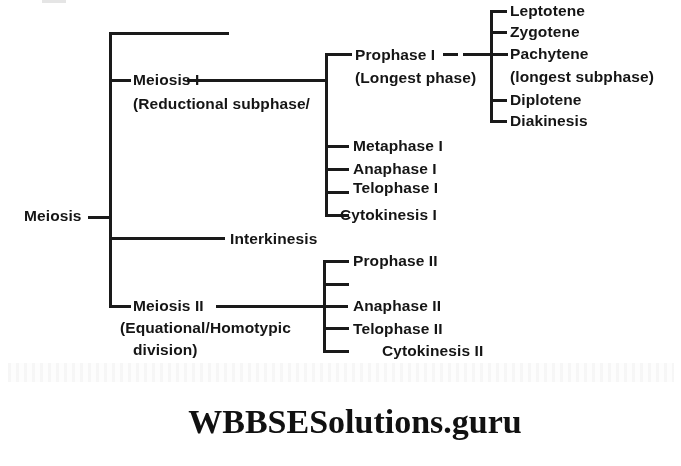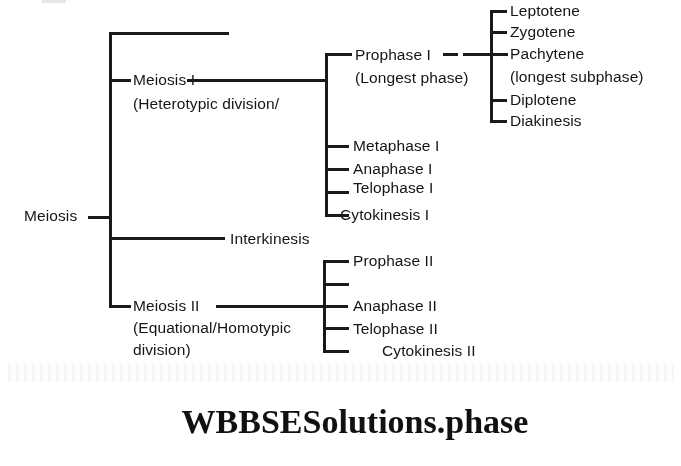--- a/index.html
+++ b/index.html
@@ -12,21 +12,21 @@
     width: 681px;
     height: 466px;
     background: #ffffff;
     overflow: hidden;
   }
   .lbl {
     position: absolute;
     transform: translateY(-50%);
     white-space: nowrap;
     font-size: 15.5px;
-    font-weight: 400;
+    font-weight: 700;
     color: #151515;
     letter-spacing: 0.1px;
   }
   .hline {
     position: absolute;
     height: 2.6px;
     background: #1a1a1a;
   }
   .vline {
     position: absolute;
@@ -71,21 +71,21 @@
   <div class="lbl" style="left:24px; top:216px;">Meiosis</div>
   <div class="hline" style="left:88px; top:216px; width:21px;"></div>
 
   <div class="vline" style="left:109px; top:32px; height:276px;"></div>
 
   <div class="hline" style="left:109px; top:32px; width:120px;"></div>
 
   <div class="hline" style="left:109px; top:79px; width:22px;"></div>
   <div class="lbl" style="left:133px; top:80px;">Meiosis I</div>
   <div class="hline" style="left:187px; top:79px; width:139px;"></div>
-  <div class="lbl" style="left:133px; top:104px;">(Heterotypic division/</div>
+  <div class="lbl" style="left:133px; top:104px;">(Reductional subphase/</div>
 
   <div class="vline" style="left:325px; top:53px; height:164px;"></div>
 
   <div class="hline" style="left:325px; top:53px; width:27px;"></div>
   <div class="lbl" style="left:355px; top:55px;">Prophase I</div>
   <div class="hline" style="left:443px; top:53px; width:15px;"></div>
   <div class="hline" style="left:463px; top:53px; width:45px;"></div>
   <div class="lbl" style="left:355px; top:78px;">(Longest phase)</div>
 
   <div class="vline" style="left:490px; top:10px; height:113px;"></div>
@@ -108,28 +108,28 @@
   <div class="lbl" style="left:353px; top:188px;">Telophase I</div>
   <div class="hline" style="left:325px; top:214px; width:24px;"></div>
   <div class="lbl" style="left:340px; top:215px;">Cytokinesis I</div>
 
   <div class="hline" style="left:109px; top:237px; width:116px;"></div>
   <div class="lbl" style="left:230px; top:239px;">Interkinesis</div>
 
   <div class="hline" style="left:109px; top:305px; width:22px;"></div>
   <div class="lbl" style="left:133px; top:306px;">Meiosis II</div>
   <div class="hline" style="left:216px; top:305px; width:132px;"></div>
-  <div class="lbl" style="left:133px; top:328px;text-align:center;">(Equational/Homotypic</div>
+  <div class="lbl" style="left:120px; top:328px;text-align:center;">(Equational/Homotypic</div>
   <div class="lbl" style="left:133px; top:350px;">division)</div>
 
   <div class="vline" style="left:323px; top:260px; height:93px;"></div>
   <div class="hline" style="left:323px; top:260px; width:26px;"></div>
   <div class="lbl" style="left:353px; top:261px;">Prophase II</div>
   <div class="hline" style="left:323px; top:283px; width:26px;"></div>
   <div class="lbl" style="left:353px; top:306px;">Anaphase II</div>
   <div class="hline" style="left:323px; top:327px; width:26px;"></div>
   <div class="lbl" style="left:353px; top:329px;">Telophase II</div>
   <div class="hline" style="left:323px; top:350px; width:26px;"></div>
   <div class="lbl" style="left:353px; top:351px;margin-left:29px;">Cytokinesis II</div>
 
-  <div class="watermark">WBBSESolutions.phase</div>
+  <div class="watermark">WBBSESolutions.guru</div>
 
 </div>
 
 </body></html>

